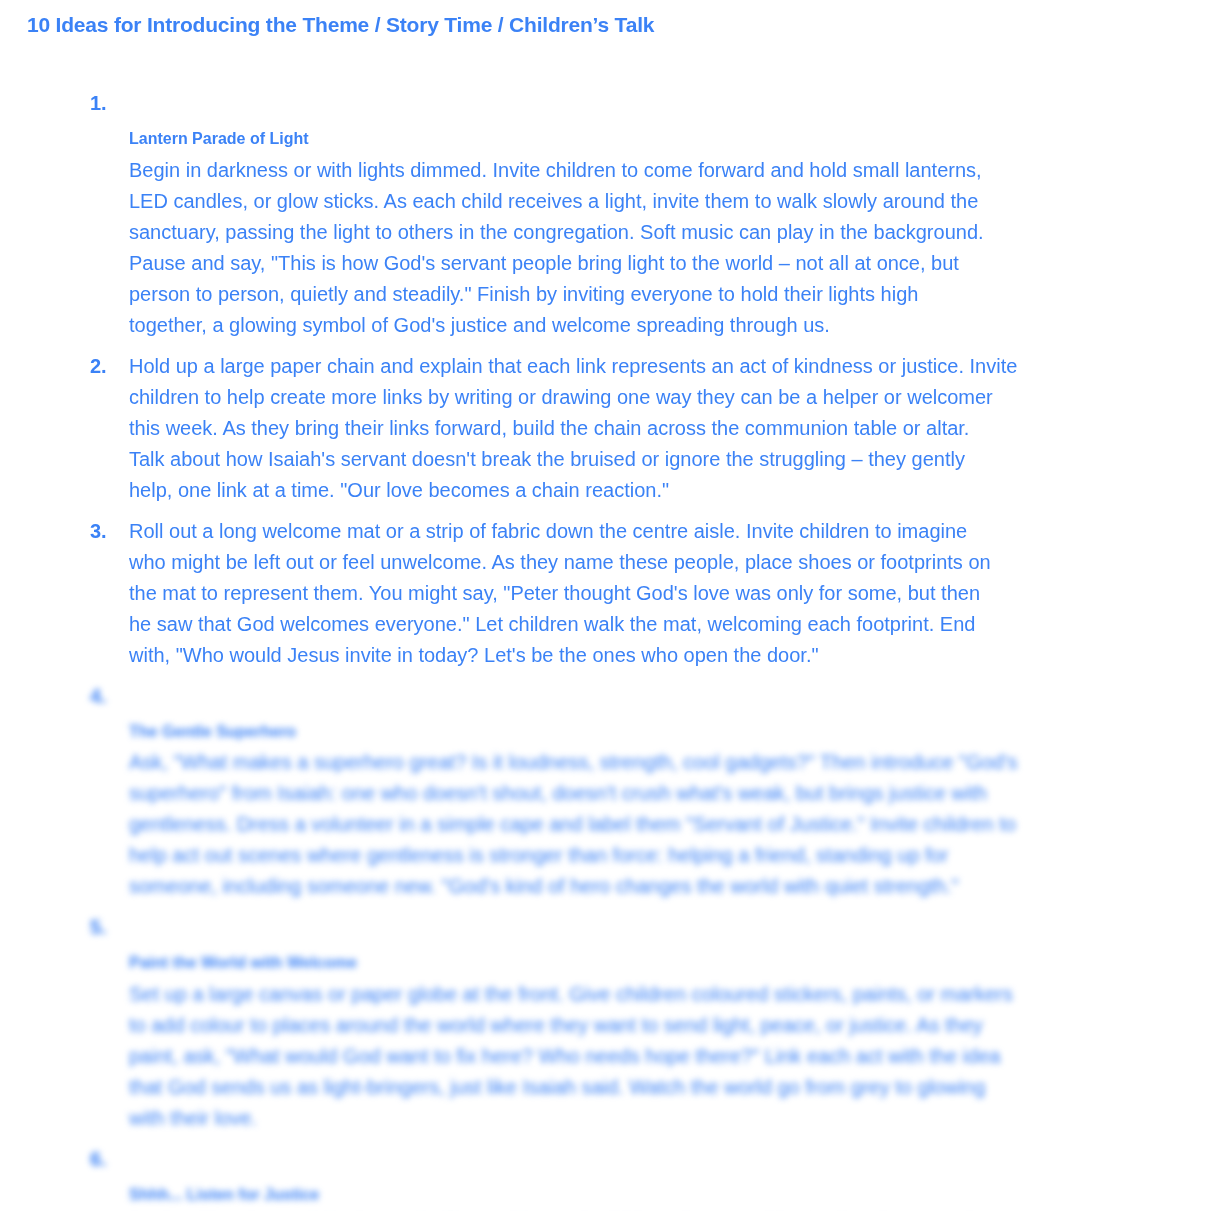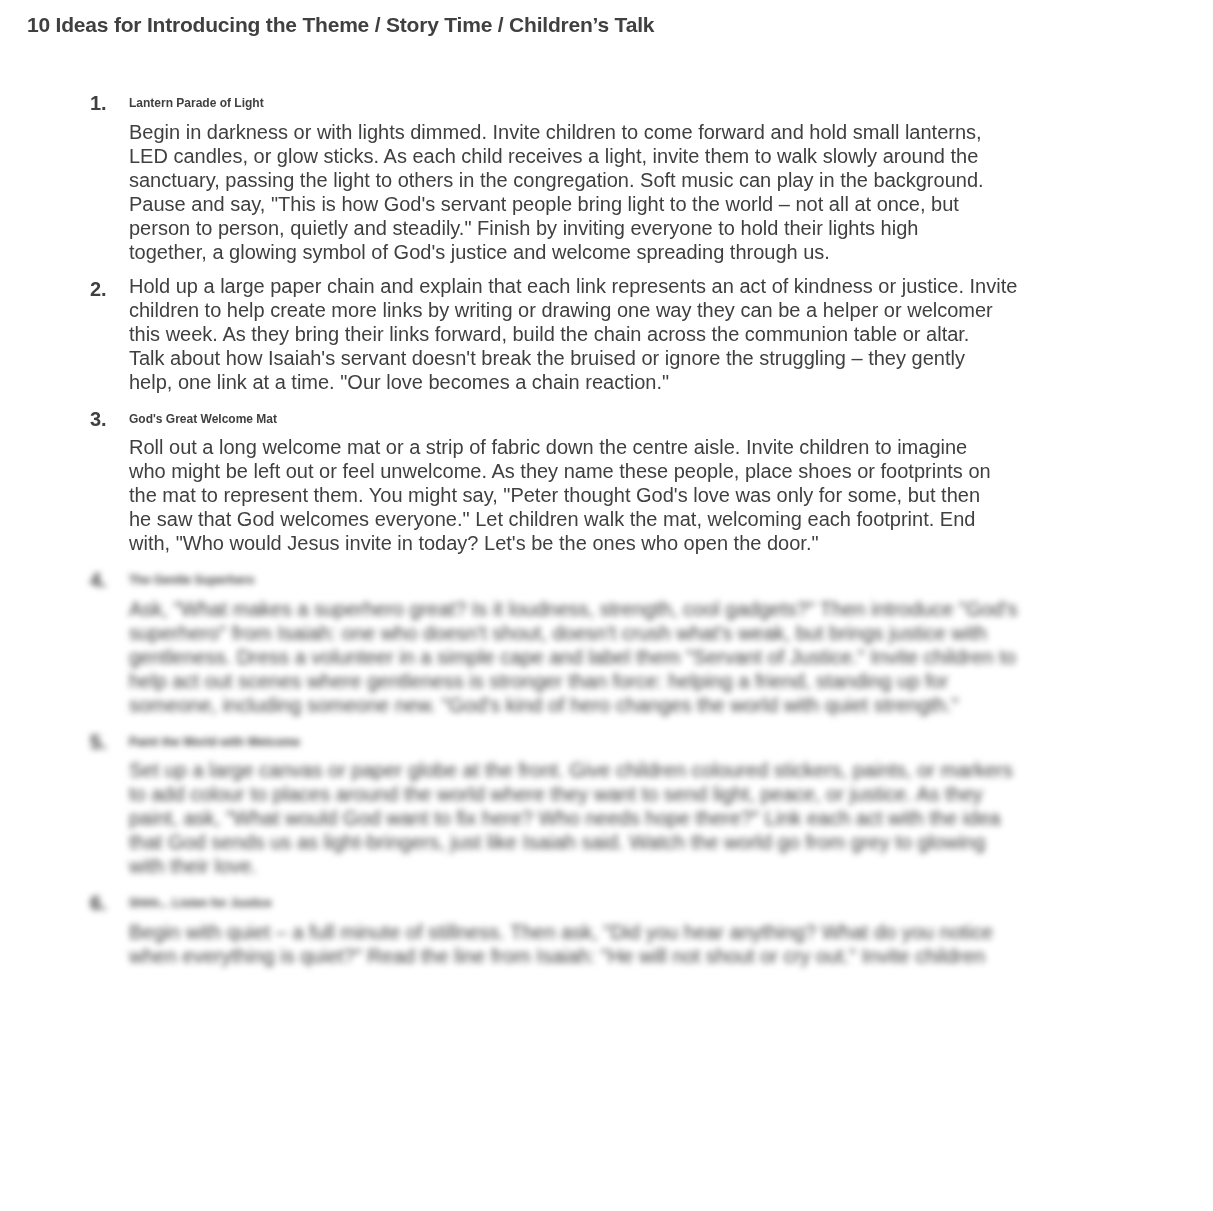--- a/index.html
+++ b/index.html
@@ -7,21 +7,21 @@
     padding: 0;
     background: #ffffff;
   }
   .page {
     position: relative;
     width: 1213px;
     height: 1211px;
     overflow: hidden;
     background: #ffffff;
     font-family: "Liberation Sans", sans-serif;
-    color: #404040;
+    color: #3b82f6;
   }
   .doc-title {
     margin: 12px 0 0 27px;
     font-size: 21px;
     font-weight: 700;
     line-height: 26px;
     letter-spacing: -0.2px;
   }
   .doc-list {
     margin: 50px 0 0 90px;
@@ -35,28 +35,29 @@
     flex: 0 0 39px;
     width: 39px;
     font-size: 20px;
     font-weight: 700;
     line-height: 31.5px;
   }
   .content {
     width: 1070px;
   }
   .item-title {
-    font-size: 12px;
+    font-size: 16px;
     font-weight: 700;
     line-height: 31.5px;
+    margin-top: 35px;
   }
   .item-body {
     font-size: 20px;
     font-weight: 400;
-    line-height: 24px;
+    line-height: 31px;
     white-space: pre-line;
   }
   .blurred {
     filter: blur(3.2px);
   }
 </style>
 </head>
 <body>
 
 <div class="page">
@@ -85,21 +86,20 @@
 children to help create more links by writing or drawing one way they can be a helper or welcomer
 this week. As they bring their links forward, build the chain across the communion table or altar.
 Talk about how Isaiah's servant doesn't break the bruised or ignore the struggling – they gently
 help, one link at a time. "Our love becomes a chain reaction."</div>
       </div>
     </div>
 
     <div class="item">
       <span class="num">3.</span>
       <div class="content">
-        <div class="item-title">God's Great Welcome Mat</div>
         <div class="item-body">Roll out a long welcome mat or a strip of fabric down the centre aisle. Invite children to imagine
 who might be left out or feel unwelcome. As they name these people, place shoes or footprints on
 the mat to represent them. You might say, "Peter thought God's love was only for some, but then
 he saw that God welcomes everyone." Let children walk the mat, welcoming each footprint. End
 with, "Who would Jesus invite in today? Let's be the ones who open the door."</div>
       </div>
     </div>
 
     <div class="item blurred">
       <span class="num">4.</span>

